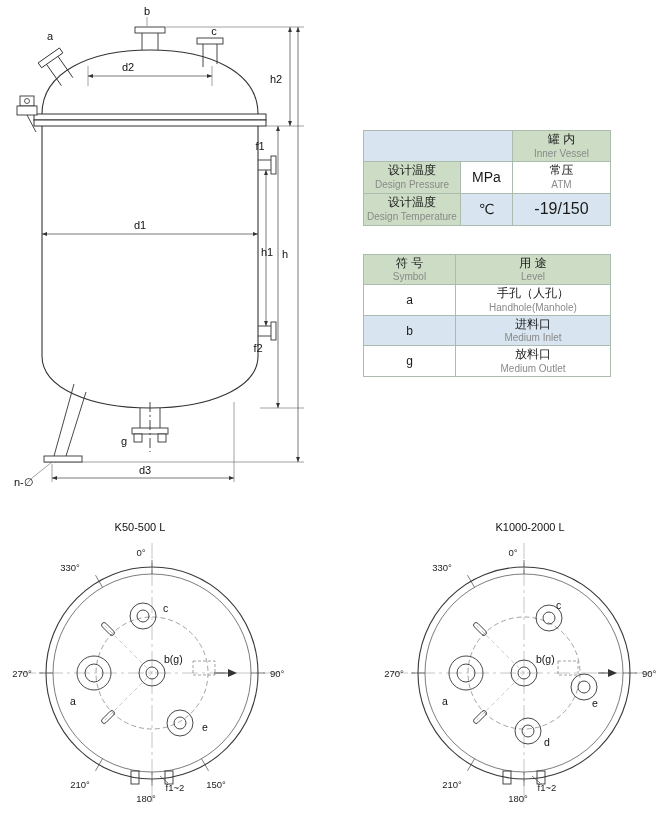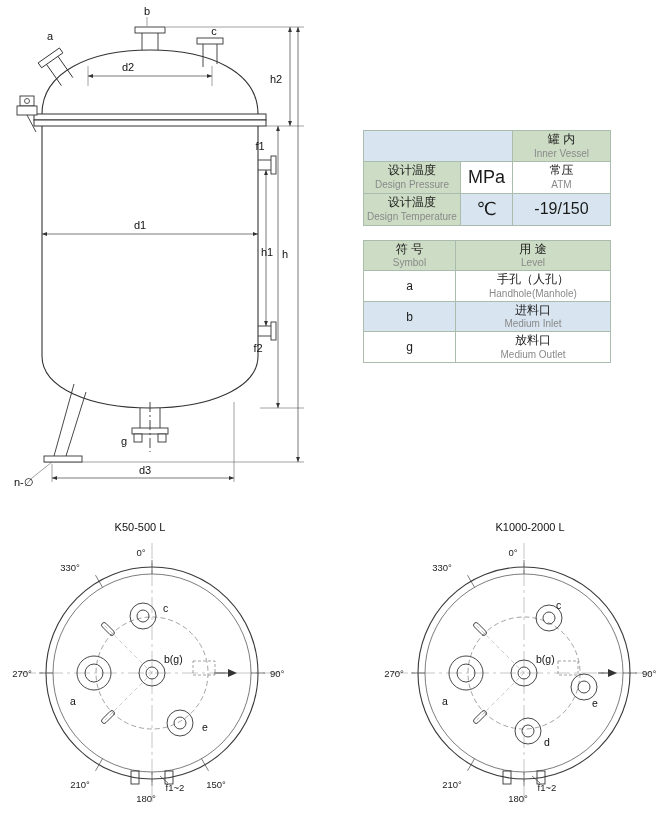--- a/index.html
+++ b/index.html
@@ -14,26 +14,26 @@
 
   
   .spec{position:absolute;left:363px;top:130px;width:248px}
   table{border-collapse:collapse;width:100%;table-layout:fixed}
   td{border:1px solid #a9bcae;text-align:center;vertical-align:middle;padding:1px 2px}
   .c-green{background:#cddcc4}
   .c-blue{background:#d8e5f0}
   .c-white{background:#ffffff}
   .zh{font-size:12px;color:#1a1a1a;line-height:1.3}
   .en{font-size:10px;color:#8a8a8a;line-height:1.2}
-  .unit{font-size:18px}
+  .unit{font-size:14px}
   .val{font-size:16px}
   .sym{font-size:12px}
   .t1 tr{height:32px}
   .t1 tr:first-child{height:26px}
-  .t2{margin-top:14px}
+  .t2{margin-top:28px}
   .t2 tr{height:27px}
 
   
   .ln{stroke:#333;stroke-width:1.1;fill:none}
   .ln2 line{stroke:#333;stroke-width:.9}
   .wfill{fill:#fff;stroke:#333;stroke-width:1}
   .wfill2{fill:#fff;stroke:#333;stroke-width:.9}
   .ext line,line.ext{stroke:#555;stroke-width:.55;fill:none}
   .dim line{stroke:#333;stroke-width:.65;fill:none}
   .lbl{font-size:11px;fill:#111}

